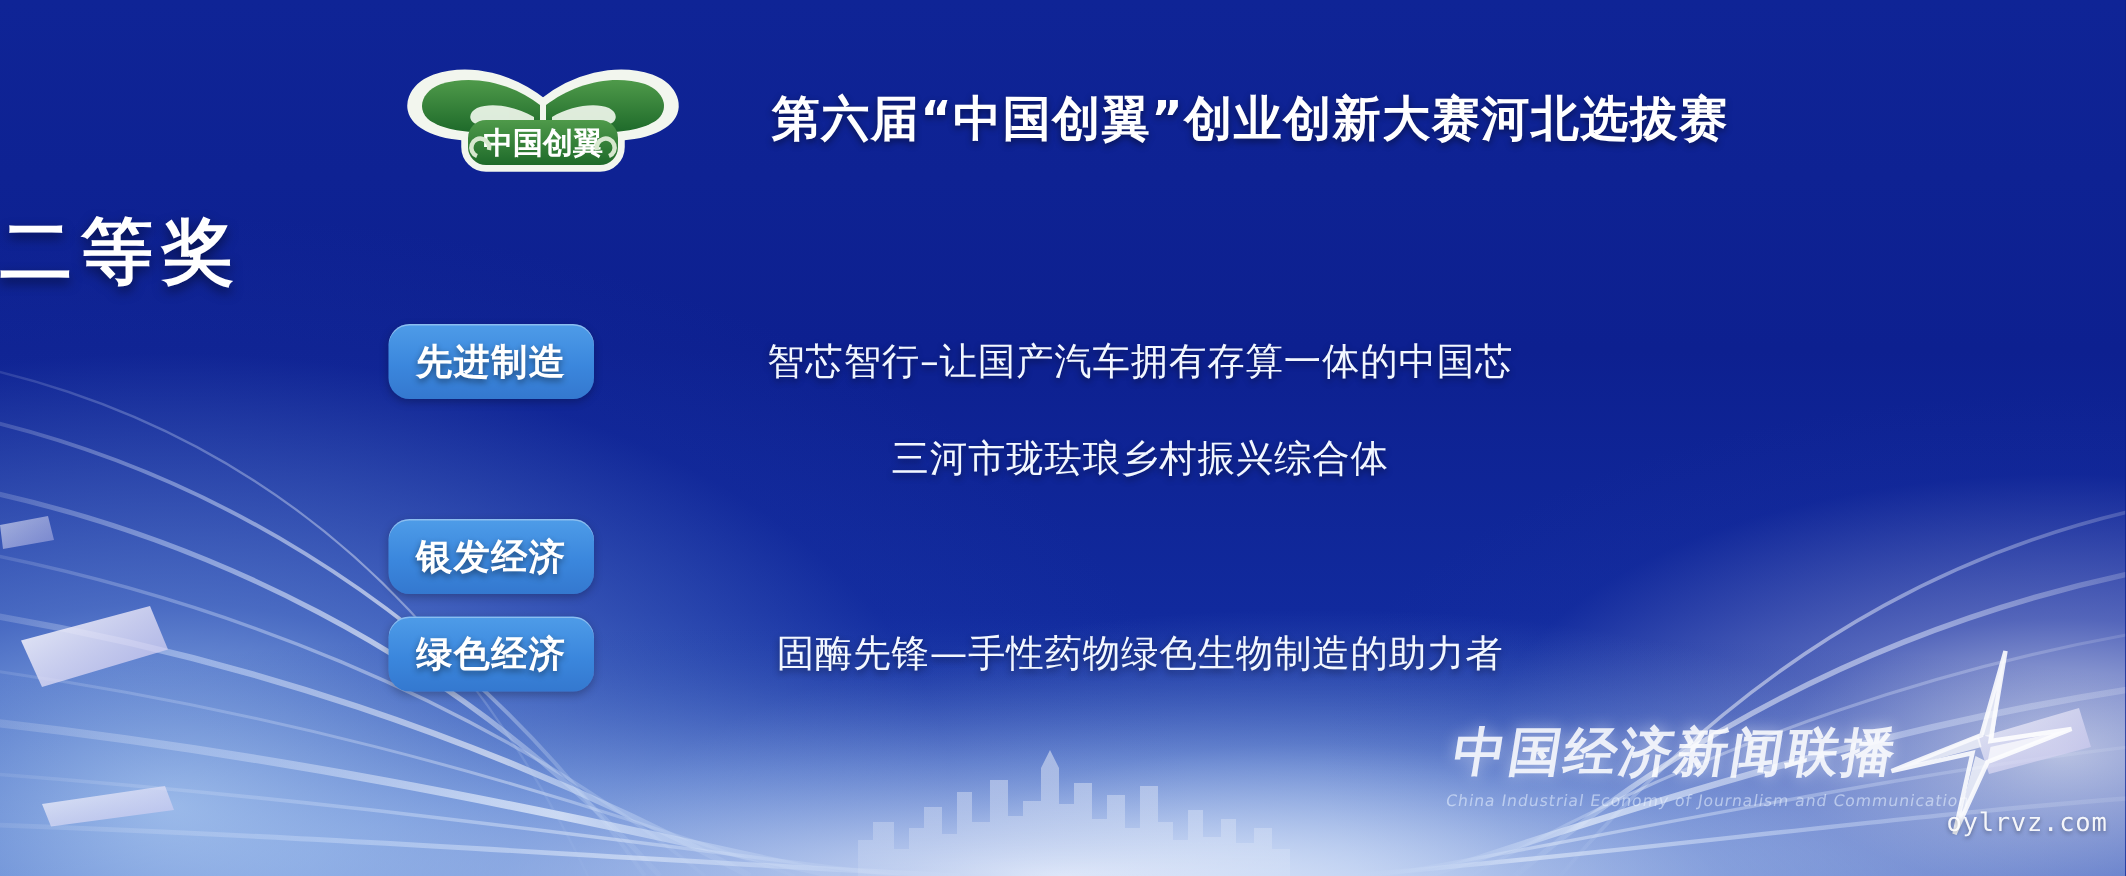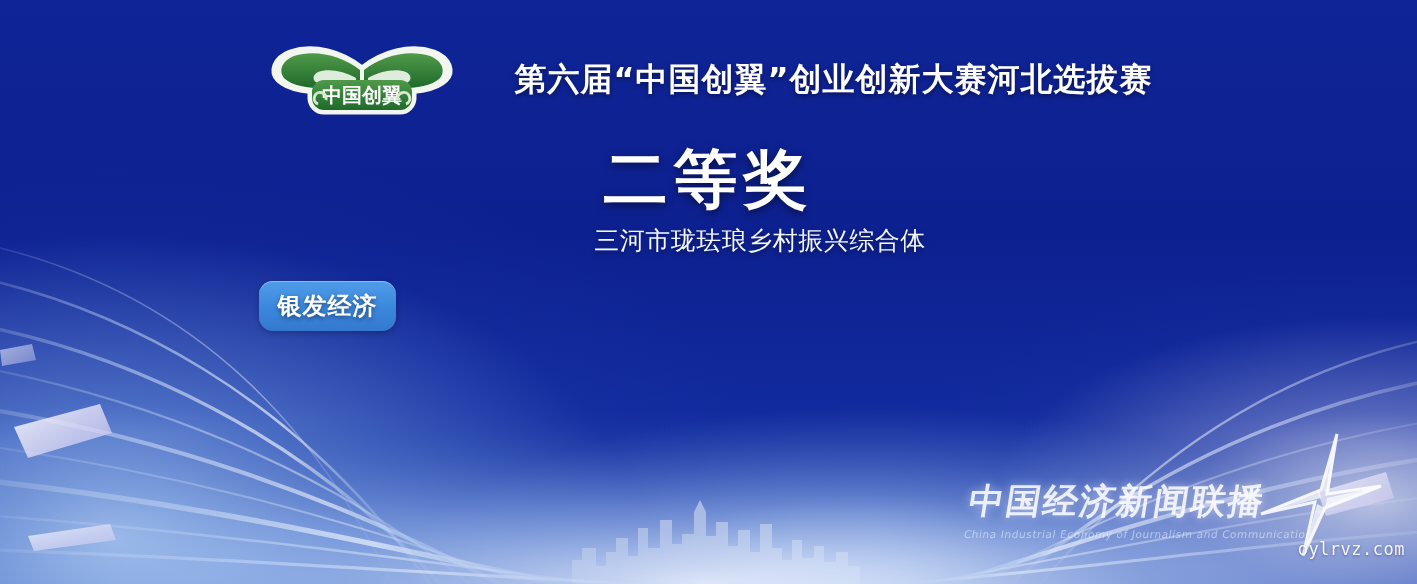--- a/index.html
+++ b/index.html
@@ -35,23 +35,23 @@
     font-size:32px;
     letter-spacing:1px;
     color:#ffffff;
     text-shadow:0 2px 5px rgba(0,0,0,0.45);
     white-space:nowrap;
     margin-left:32px;
   }
 
   .award {
     position:absolute; left:0; right:0; top:136px;
-    text-align:center;
+    text-align:left;
     font-weight:bold;
-    font-size:64px;
+    font-size:48px;
     letter-spacing:6px;
     color:#ffffff;
     text-shadow:0 3px 8px rgba(0,0,0,0.5);
   }
 
   
   .list { position:absolute; left:0; right:0; top:208px; }
   .row {
     position:relative;
     height:65px;
@@ -211,30 +211,38 @@
         <path d="M142,70 a6,6 0 1,0 -8,-4"></path>
       </g>
     </svg>
     <div class="event-title">第六届“中国创翼”创业创新大赛河北选拔赛</div>
   </div>
 
   <div class="award">二等奖</div>
 
   <div class="list">
 
+    <div class="row">
+      <div class="tag">先进制造</div>
+      <div class="project">智芯智行–让国产汽车拥有存算一体的中国芯</div>
+    </div>
 
 
     <div class="row">
       <div class="project">三河市珑珐琅乡村振兴综合体</div>
     </div>
 
     <div class="row">
       <div class="tag">银发经济</div>
     </div>
 
+    <div class="row">
+      <div class="tag">绿色经济</div>
+      <div class="project">固酶先锋—手性药物绿色生物制造的助力者</div>
+    </div>
 
   </div>
 
   <div class="watermark">
     <div class="wm-cn">中国经济新闻联播</div>
     <div class="wm-en">China Industrial Economy of Journalism and Communication</div>
   </div>
 
   <svg class="star" viewBox="0 0 150 132">
     <g fill="none" stroke="#ffffff" stroke-width="3" opacity="0.92">

